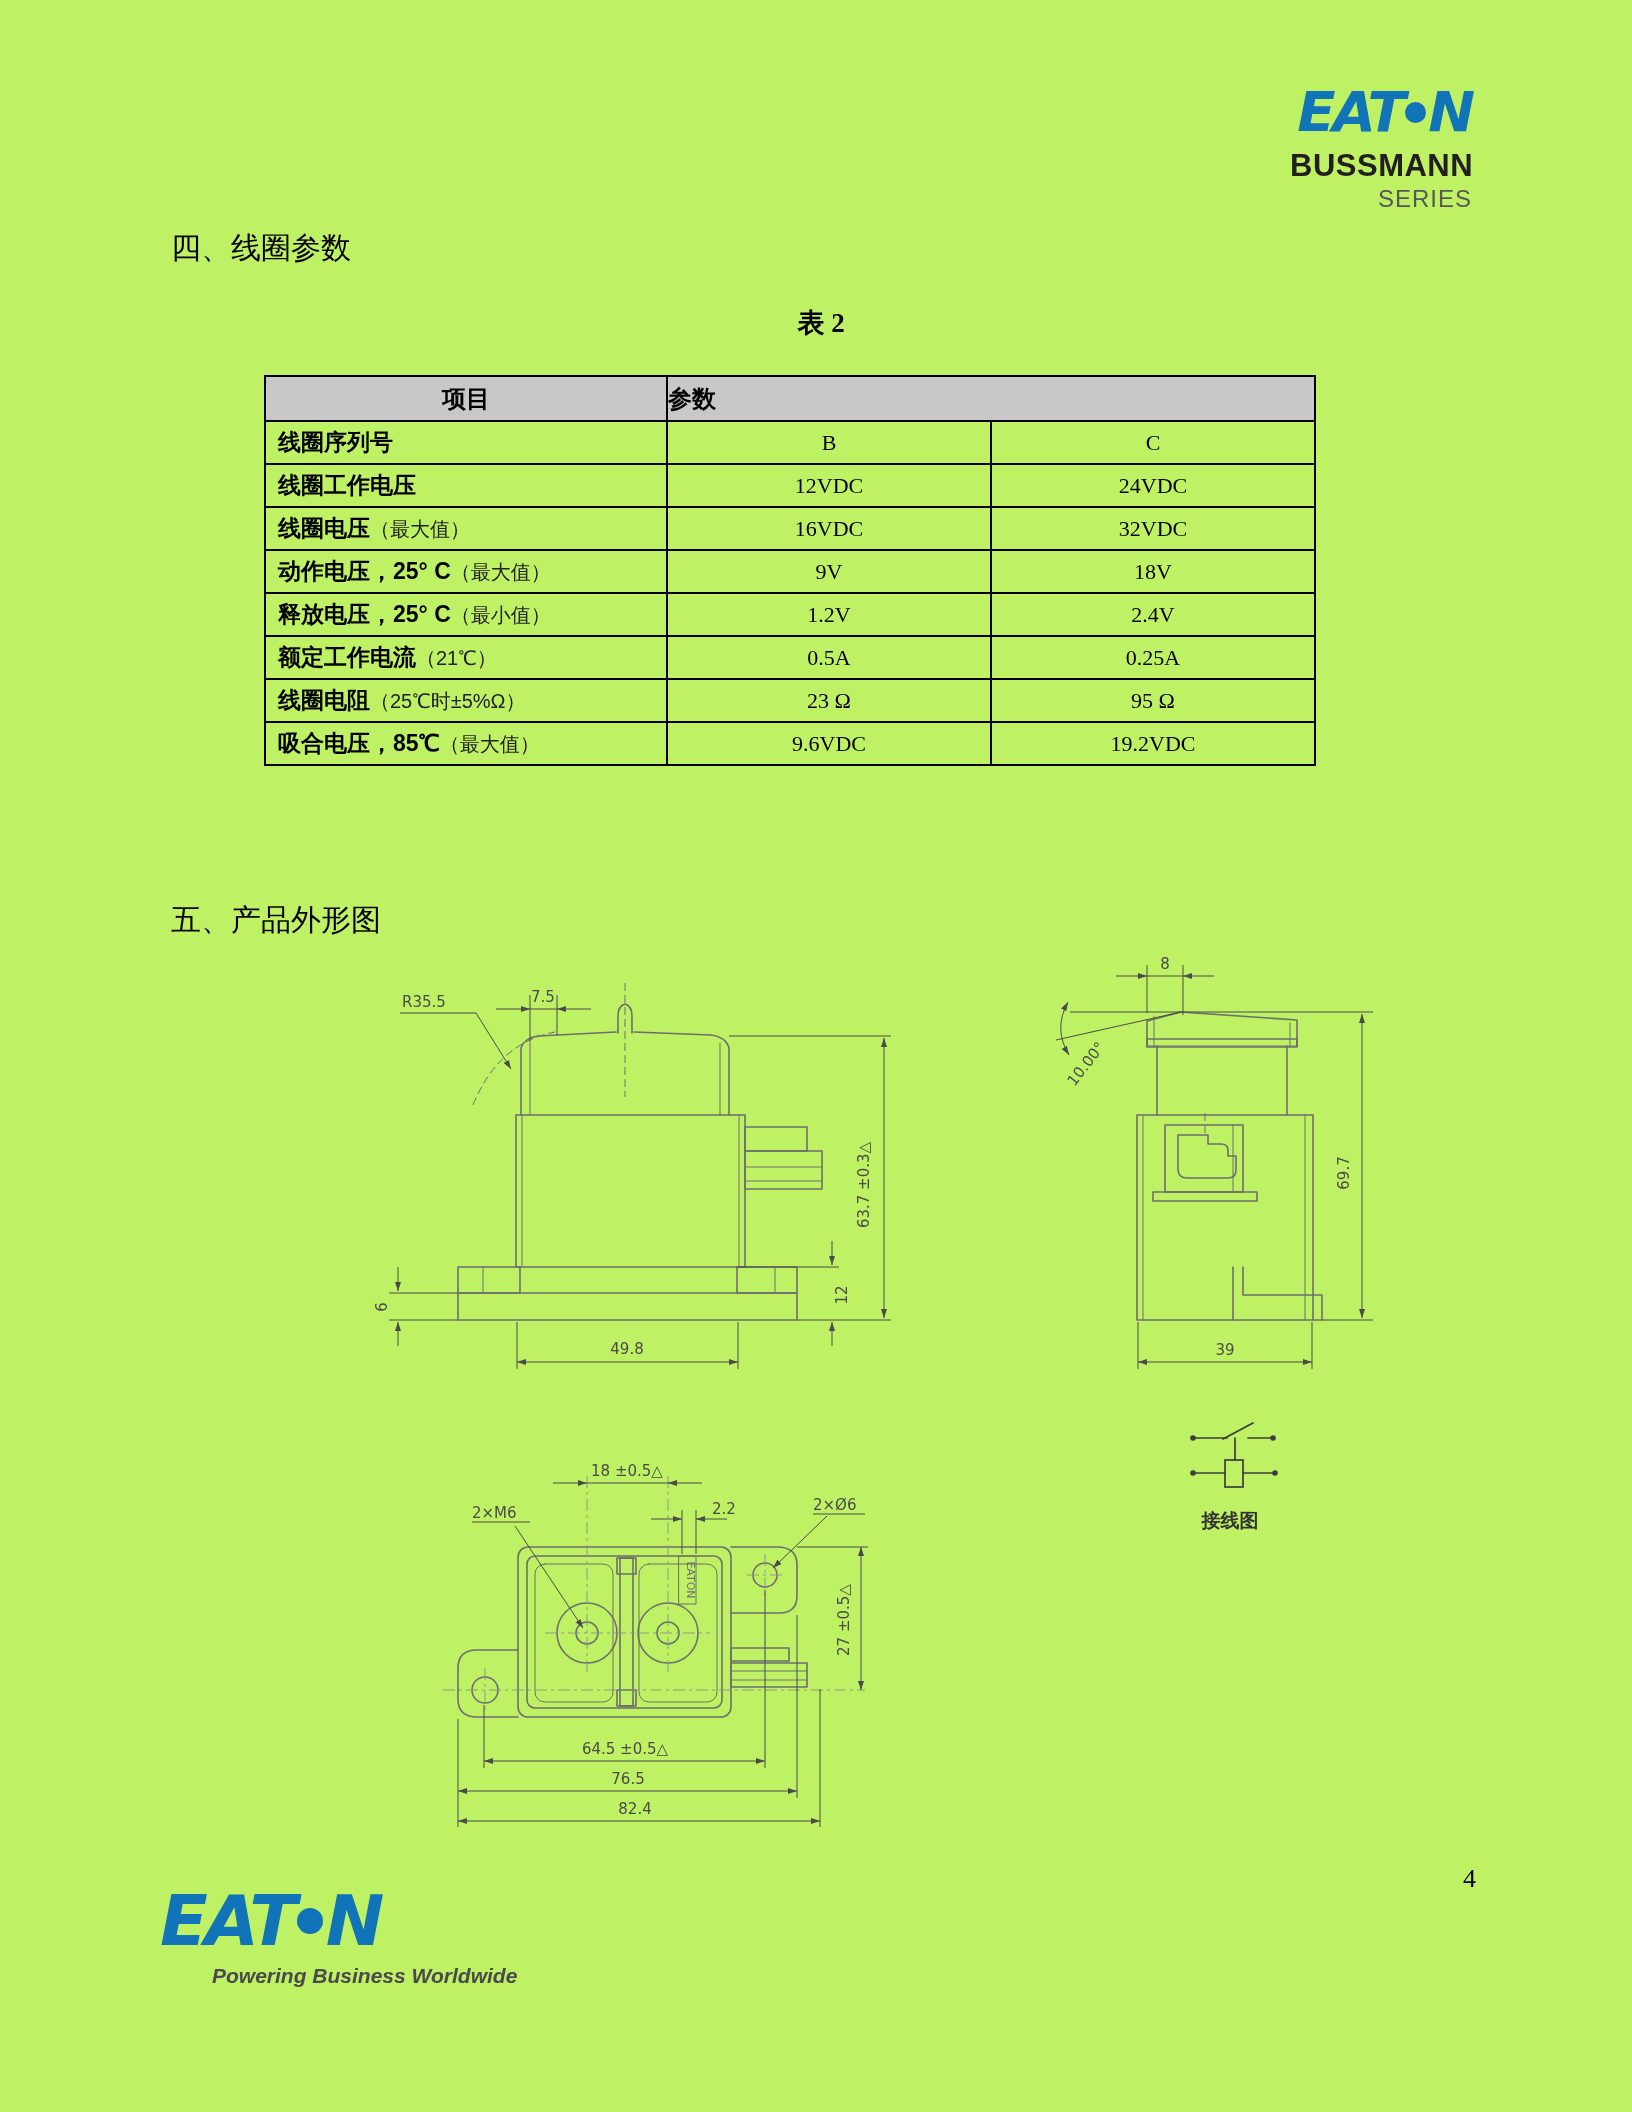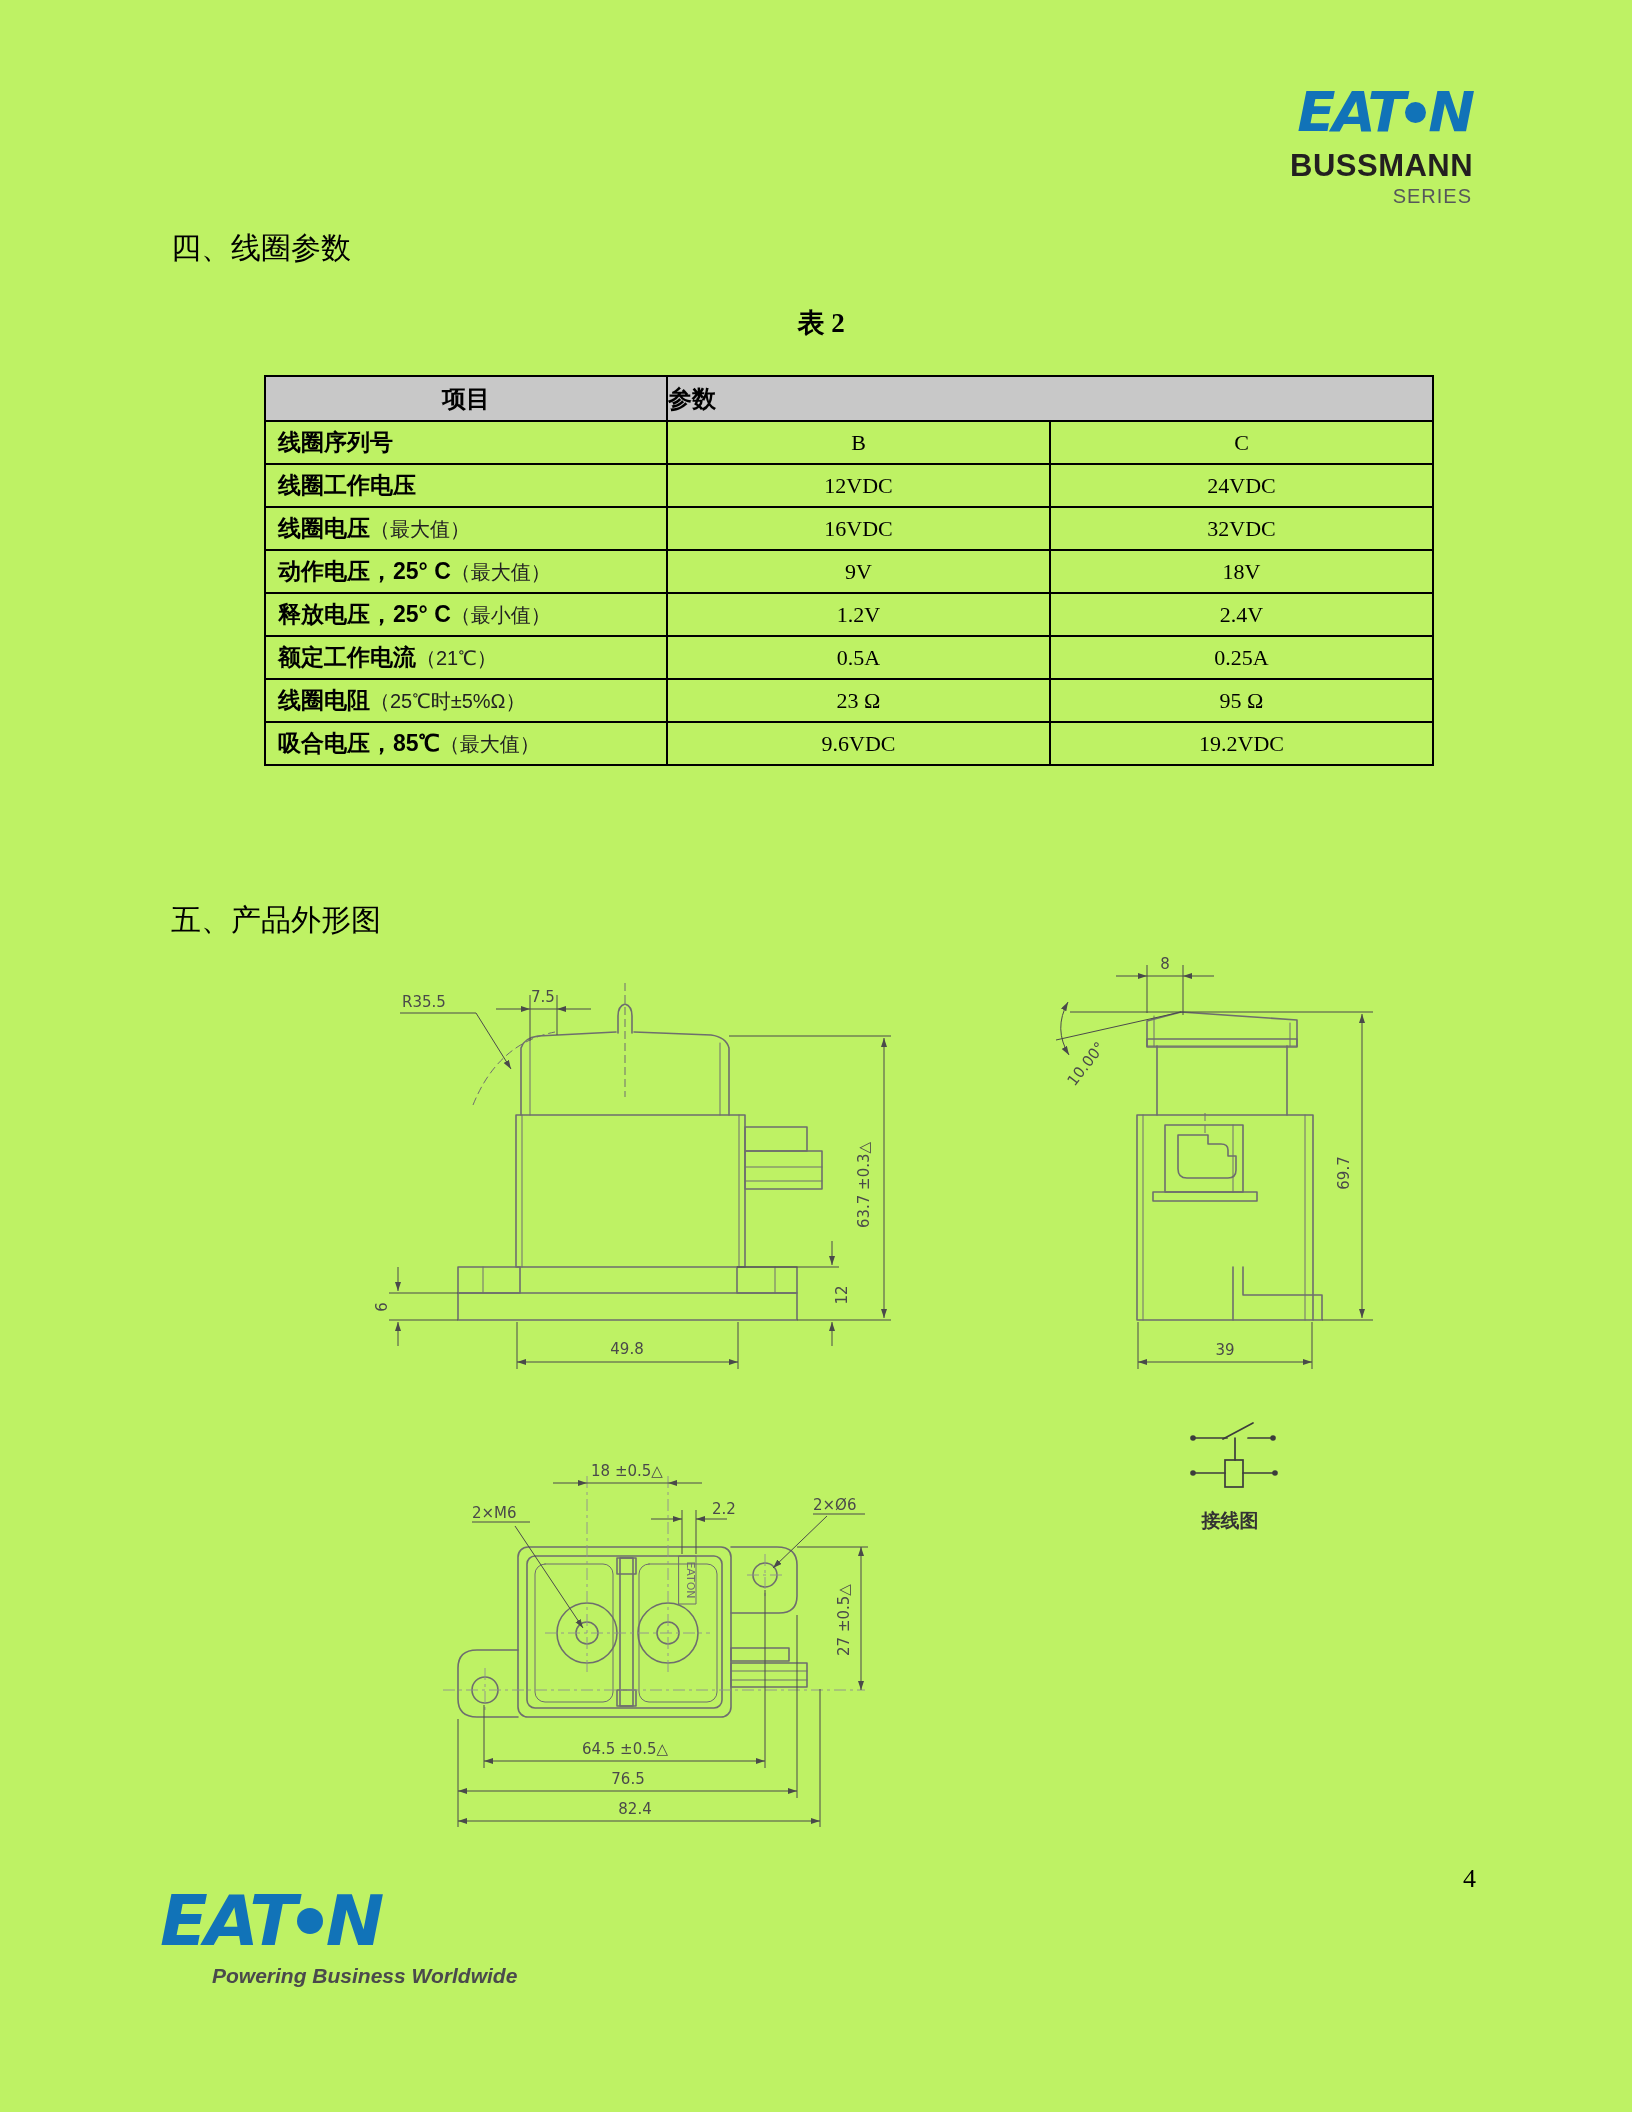--- a/index.html
+++ b/index.html
@@ -9,37 +9,37 @@
   
   .logo{position:absolute;font-family:"DejaVu Sans",sans-serif;}
   .eaton-word{display:flex;align-items:center;justify-content:flex-end;
     color:#1173b8;font-style:italic;font-weight:900;letter-spacing:-3px;line-height:1;}
   .eaton-word .dot{display:inline-block;background:#1173b8;border-radius:50%;margin:0 .04em;}
   .hdr-logo{left:1290px;top:84px;width:182px;text-align:right;}
   .hdr-logo .eaton-word{font-size:56px;}
   .hdr-logo .eaton-word .dot{width:21px;height:21px;}
   .hdr-bussmann{font-family:"Liberation Sans",sans-serif;font-weight:700;font-size:31px;
     color:#231f20;letter-spacing:.5px;margin-top:8px;}
-  .hdr-series{font-family:"Liberation Sans",sans-serif;font-weight:400;font-size:20px;
+  .hdr-series{font-family:"Liberation Sans",sans-serif;font-weight:400;font-size:24px;
     color:#56575b;letter-spacing:1px;margin-top:1px;}
   .ftr-logo{left:160px;top:1886px;width:420px;}
   .ftr-logo .eaton-word{justify-content:flex-start;font-size:70px;}
   .ftr-logo .eaton-word .dot{width:26px;height:26px;}
   .ftr-tagline{font-family:"Liberation Sans",sans-serif;font-style:italic;font-weight:600;
     font-size:21px;color:#4a4a4c;margin:8px 0 0 52px;}
 
   
   .h-cn{position:absolute;font-family:"Liberation Serif",serif;font-size:30px;color:#000;margin-left:16px;}
   .tbl-caption{position:absolute;left:264px;top:305px;width:1114px;text-align:center;
     font-family:"Liberation Serif",serif;font-size:27px;color:#000;font-weight:bold;}
   .page-num{position:absolute;left:1463px;top:1864px;font-family:"Liberation Serif",serif;
     font-size:26px;color:#000;}
 
   
-  .coil-table{position:absolute;left:264px;top:375px;width:1170px;border-collapse:collapse;
+  .coil-table{position:absolute;left:264px;top:375px;width:1052px;border-collapse:collapse;
     table-layout:fixed;}
   .coil-table td{border:2px solid #000;height:41px;vertical-align:middle;}
   .coil-table tr.head td{background:#c8c8c8;height:43px;text-align:left;
     font-weight:bold;font-size:24px;padding:0;}
   .coil-table td.c1{width:400px;padding:0 0 0 12px;font-weight:bold;font-size:23px;
     font-family:"Liberation Sans",sans-serif;text-align:left;}
   .coil-table td.c1 .note{font-weight:normal;font-size:20px;color:#222;}
   .coil-table td.val{width:357px;text-align:center;font-family:"Liberation Serif",serif;
     font-size:22px;font-weight:normal;padding:0;}
 

